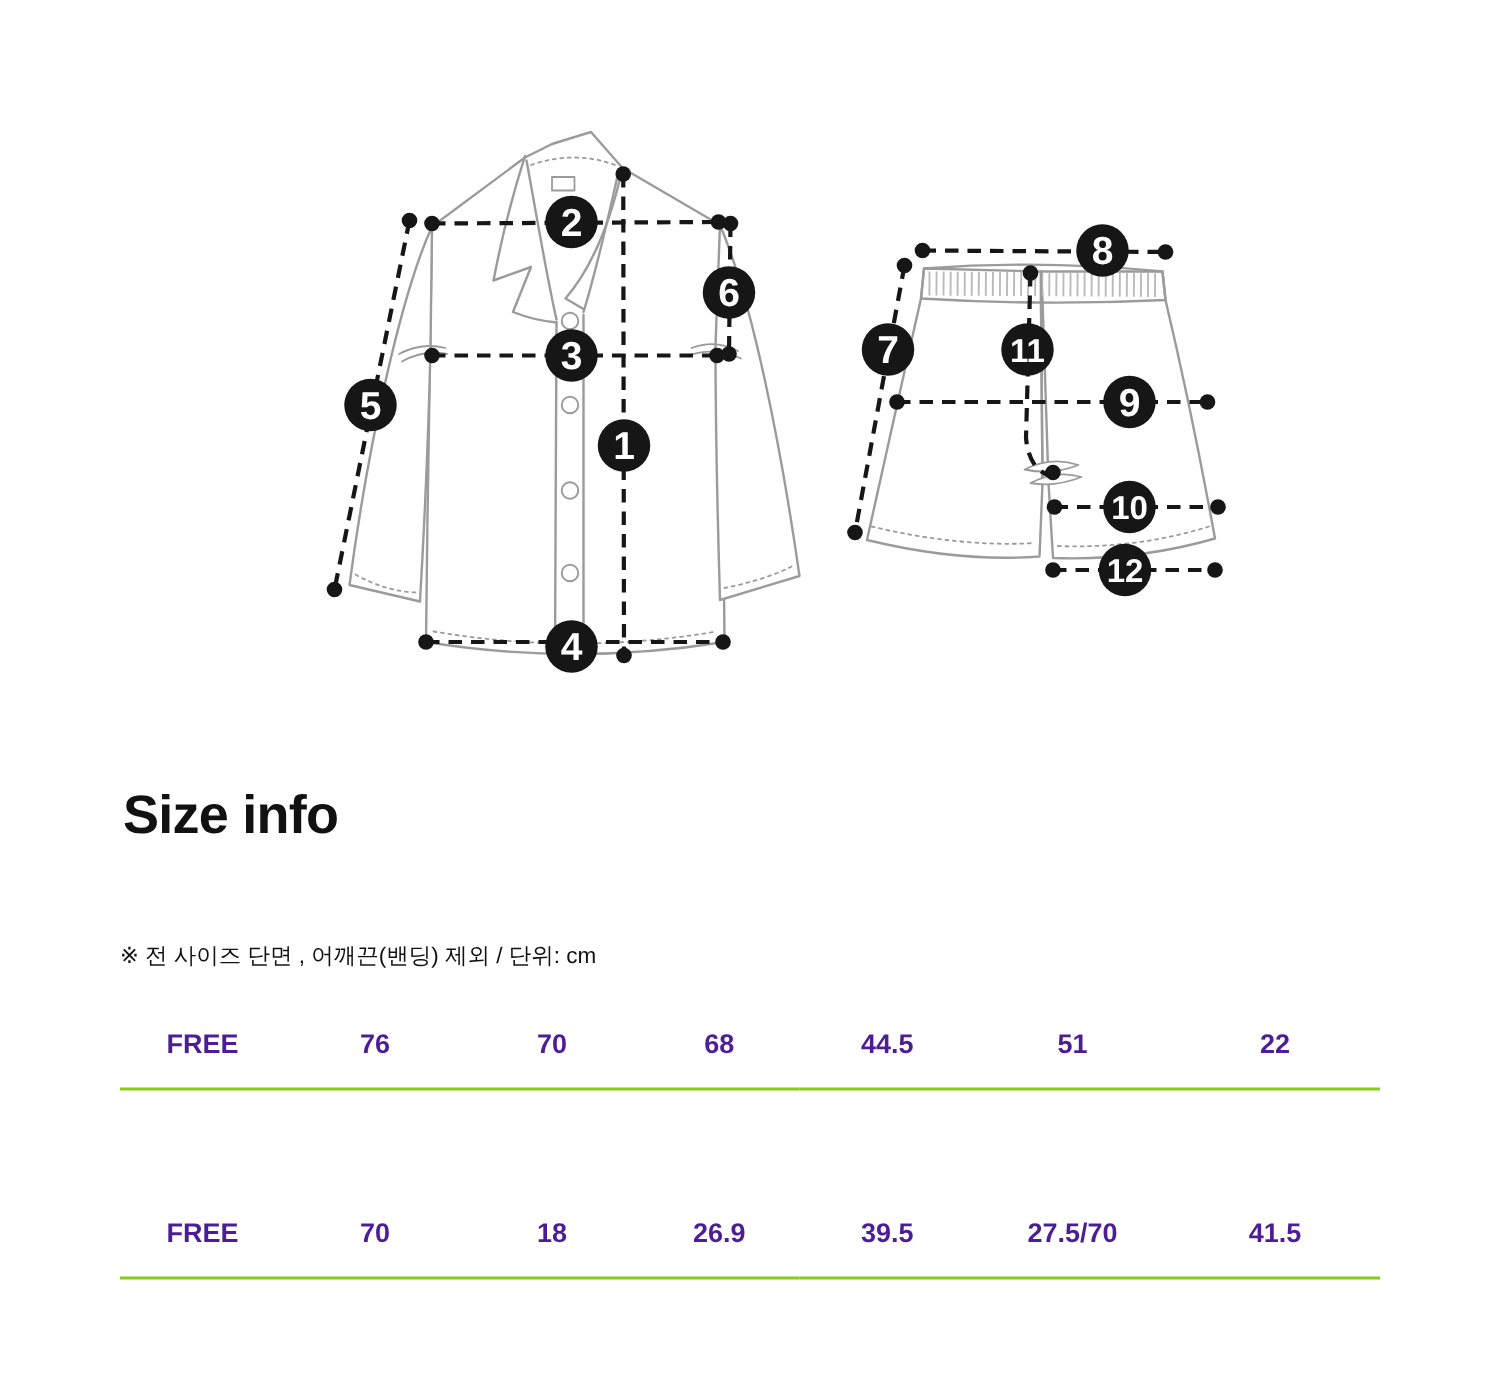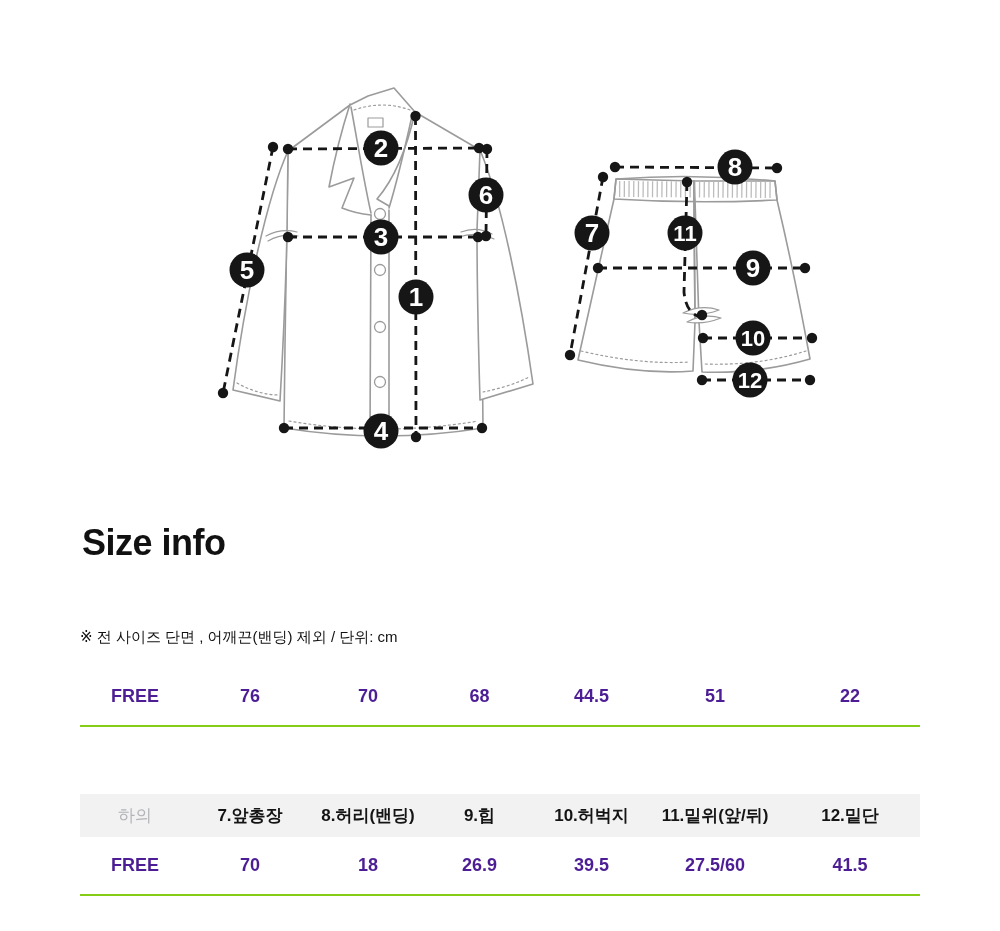--- a/index.html
+++ b/index.html
@@ -203,33 +203,24 @@
       <col style="width:110px">
         <col style="width:120px">
         <col style="width:116px">
       <col style="width:107px">
         <col style="width:117px">
         <col style="width:130px">
         <col style="width:140px">
     </colgroup>
     <tbody>
       <tr>
-        <th class="cat">하의</th>
-        <th>7.앞총장</th>
-        <th>8.허리(밴딩)</th>
-        <th>9.힙</th>
-        <th>10.허벅지</th>
-        <th>11.밑위(앞/뒤)</th>
-        <th>12.밑단</th>
-      </tr>
-      <tr>
         <td>FREE</td>
         <td>70</td>
         <td>18</td>
         <td>26.9</td>
         <td>39.5</td>
-        <td>27.5/60</td>
+        <td>27.5/70</td>
         <td>41.5</td>
       </tr>
     </tbody>
   </table>
 
 </div>
 
 </body></html>

